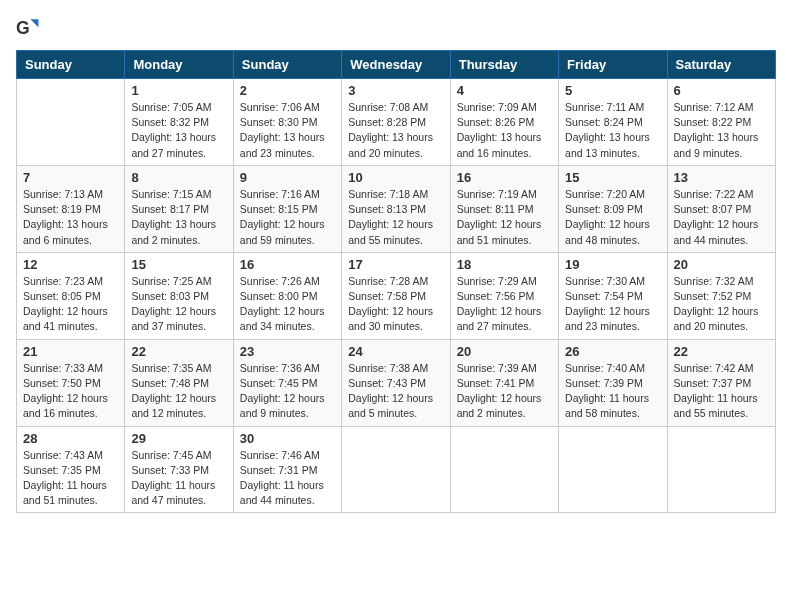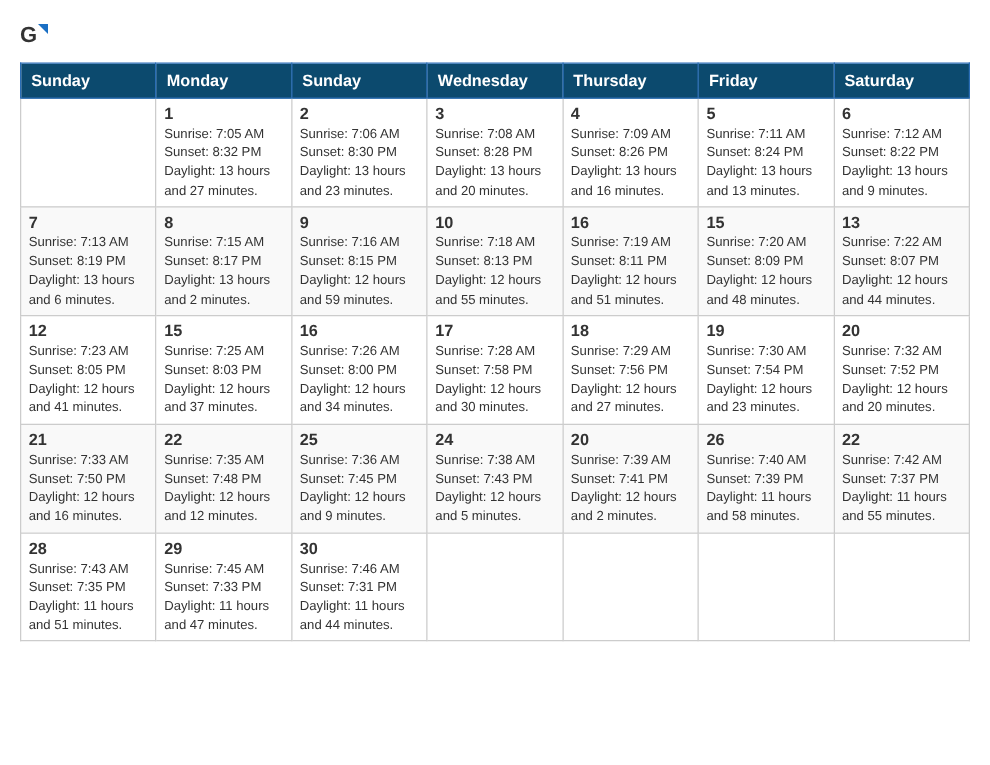--- a/index.html
+++ b/index.html
@@ -211,21 +211,21 @@
       <tr>
         <td>
           <span class="day-number">21</span>
           <div class="day-info">Sunrise: 7:33 AM<br>Sunset: 7:50 PM<br>Daylight: 12 hours and 16 minutes.</div>
         </td>
         <td>
           <span class="day-number">22</span>
           <div class="day-info">Sunrise: 7:35 AM<br>Sunset: 7:48 PM<br>Daylight: 12 hours and 12 minutes.</div>
         </td>
         <td>
-          <span class="day-number">25</span>
+          <span class="day-number">23</span>
           <div class="day-info">Sunrise: 7:36 AM<br>Sunset: 7:45 PM<br>Daylight: 12 hours and 9 minutes.</div>
         </td>
         <td>
           <span class="day-number">24</span>
           <div class="day-info">Sunrise: 7:38 AM<br>Sunset: 7:43 PM<br>Daylight: 12 hours and 5 minutes.</div>
         </td>
         <td>
           <span class="day-number">20</span>
           <div class="day-info">Sunrise: 7:39 AM<br>Sunset: 7:41 PM<br>Daylight: 12 hours and 2 minutes.</div>
         </td>

